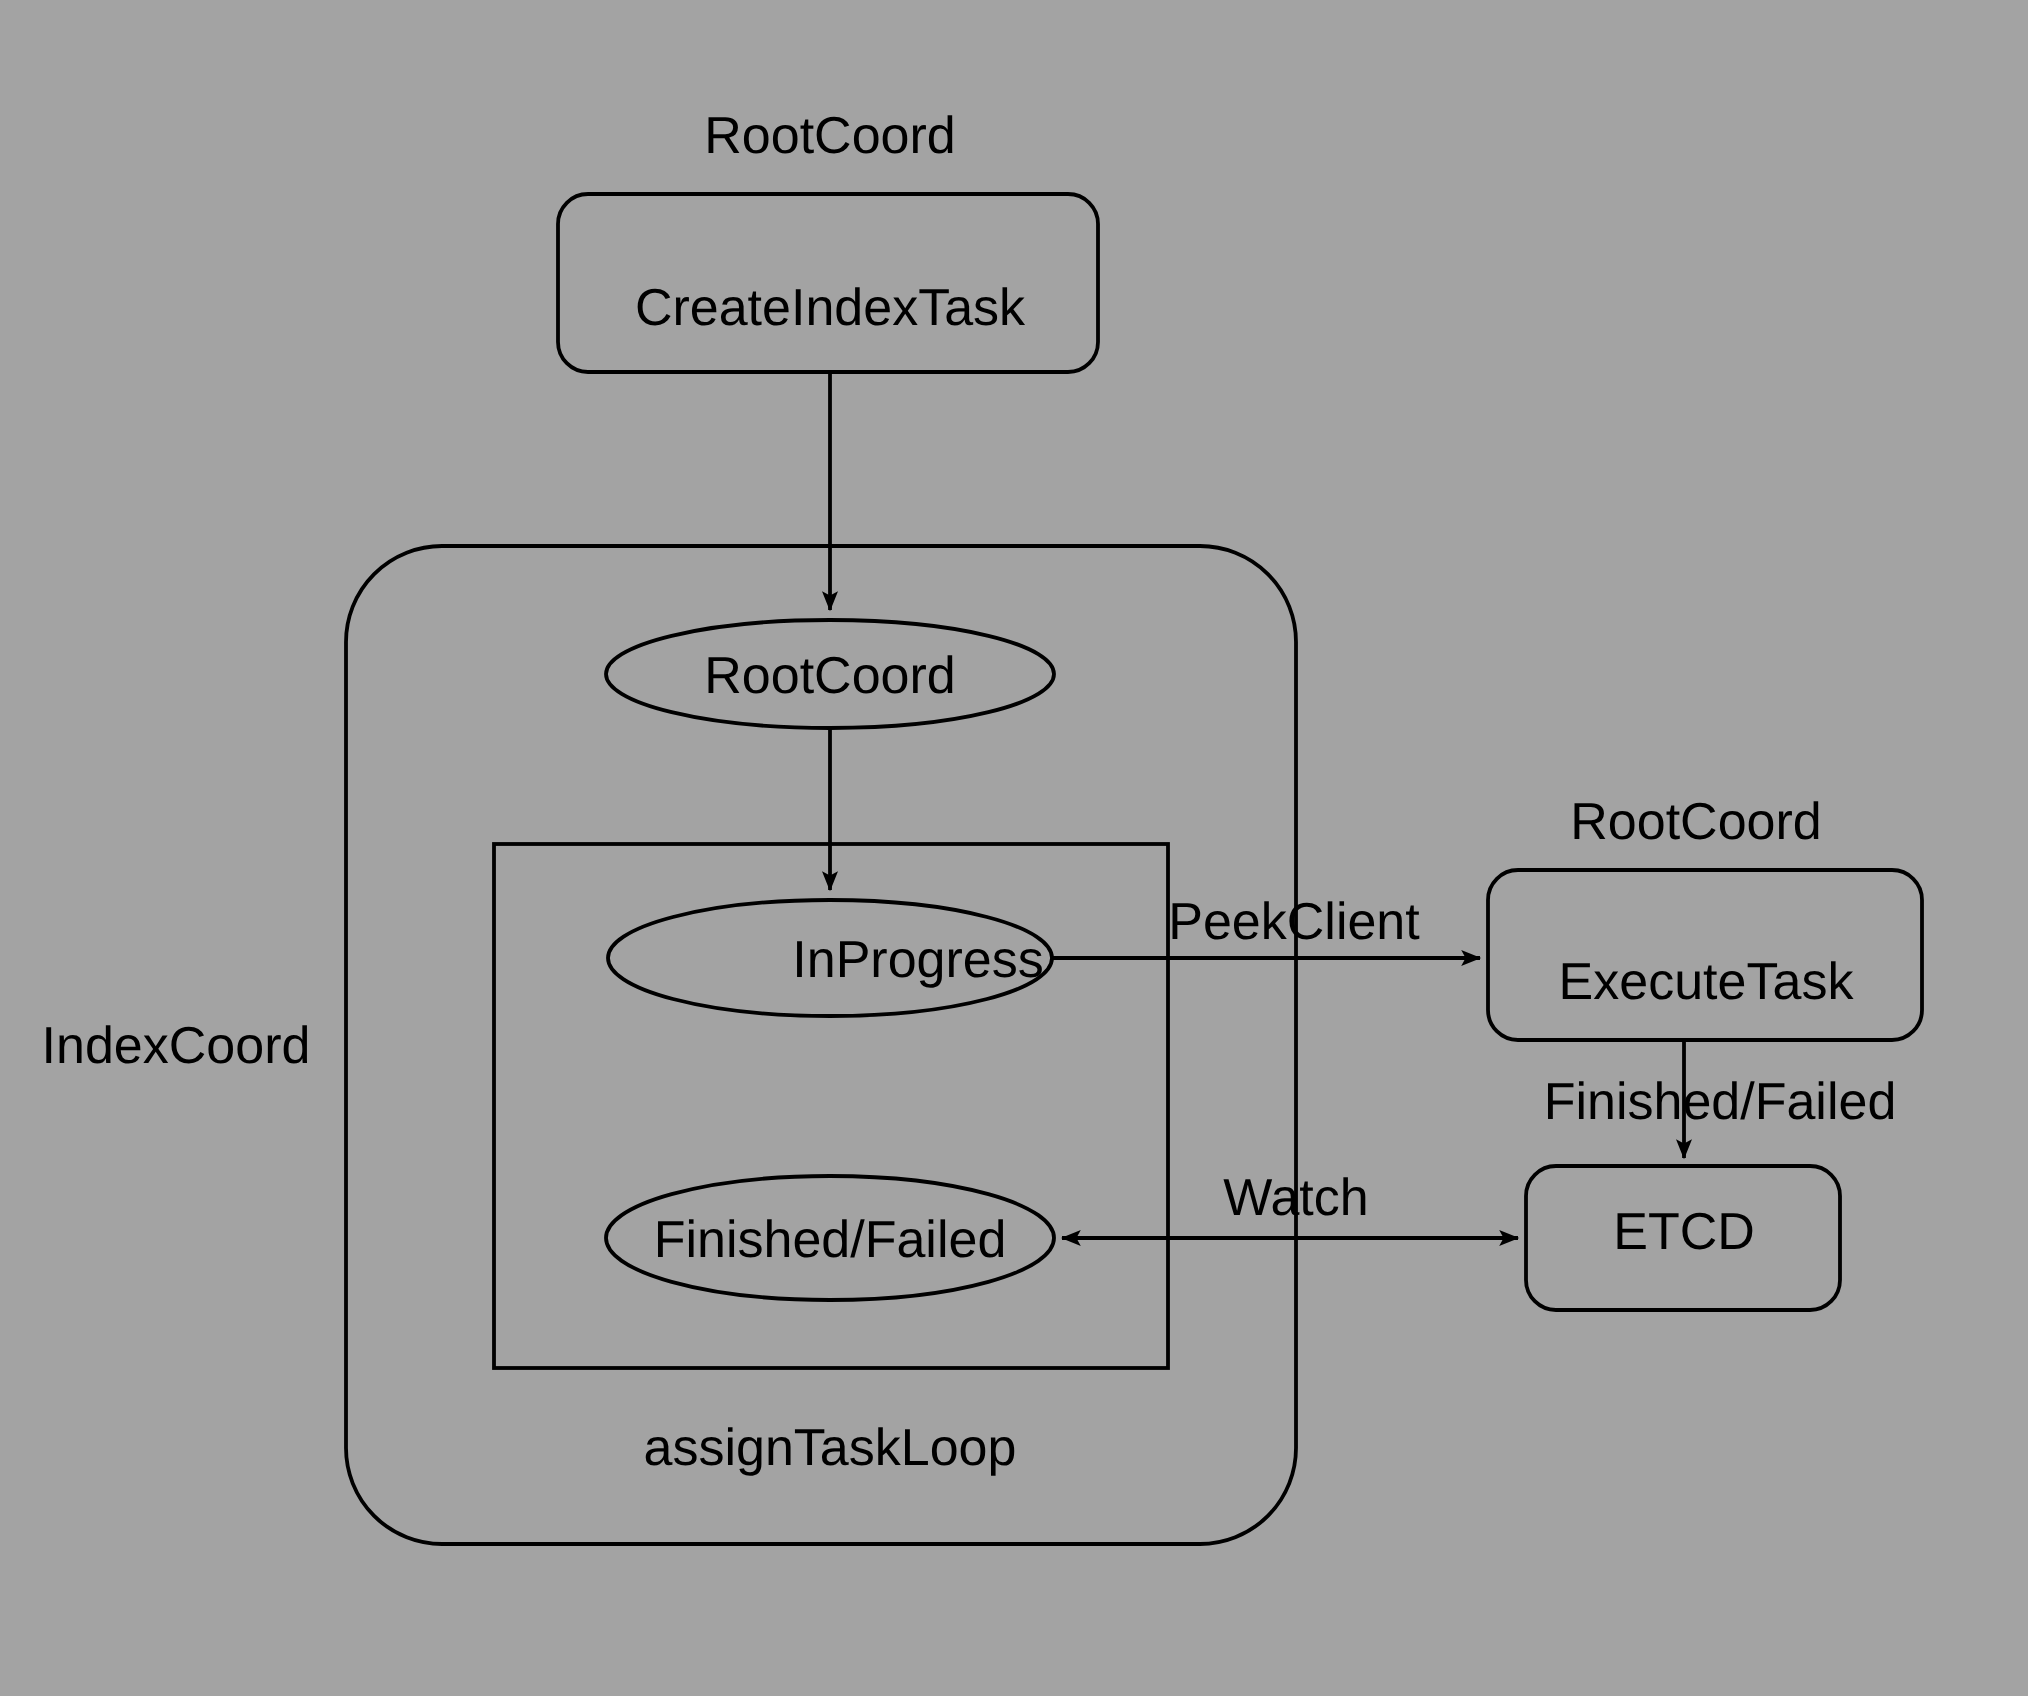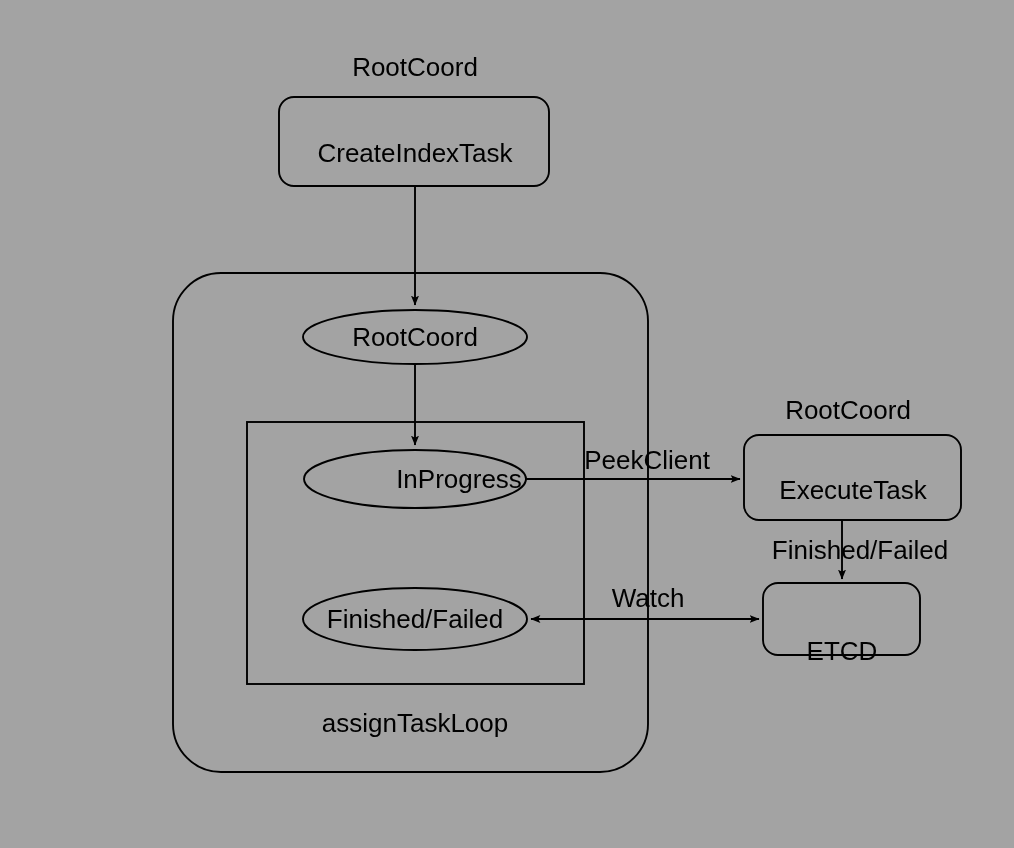--- a/index.html
+++ b/index.html
@@ -81,34 +81,35 @@
 
       <line x1="531" y1="619" x2="759" y2="619" marker-end="url(#arrowhead)" marker-start="url(#arrowhead-start)"></line>
 
     </g>
   </svg>
 
   <div class="lbl center" style="left:415px; top:68px;">RootCoord</div>
 
   <div class="lbl center" style="left:848px; top:411px;">RootCoord</div>
 
+  <div class="lbl center" style="left:88px; top:523px;">IndexCoord</div>
 
   <div class="lbl center" style="left:415px; top:724px;">assignTaskLoop</div>
 
   <div class="lbl center" style="left:415px; top:154px;">CreateIndexTask</div>
 
   <div class="lbl center" style="left:415px; top:338px;">RootCoord</div>
 
   <div class="lbl center" style="left:415px; top:480px;margin-left:44px;">InProgress</div>
 
   <div class="lbl center" style="left:415px; top:620px;">Finished/Failed</div>
 
   <div class="lbl center" style="left:853px; top:479px;margin-top:12px;">ExecuteTask</div>
 
-  <div class="lbl center" style="left:842px; top:652px;">ETCD</div>
+  <div class="lbl center" style="left:842px; top:616px;">ETCD</div>
 
   <div class="lbl center" style="left:647px; top:461px;">PeekClient</div>
 
   <div class="lbl center" style="left:860px; top:551px;">Finished/Failed</div>
 
   <div class="lbl center" style="left:648px; top:599px;">Watch</div>
 
 </div>
 
 </body></html>

